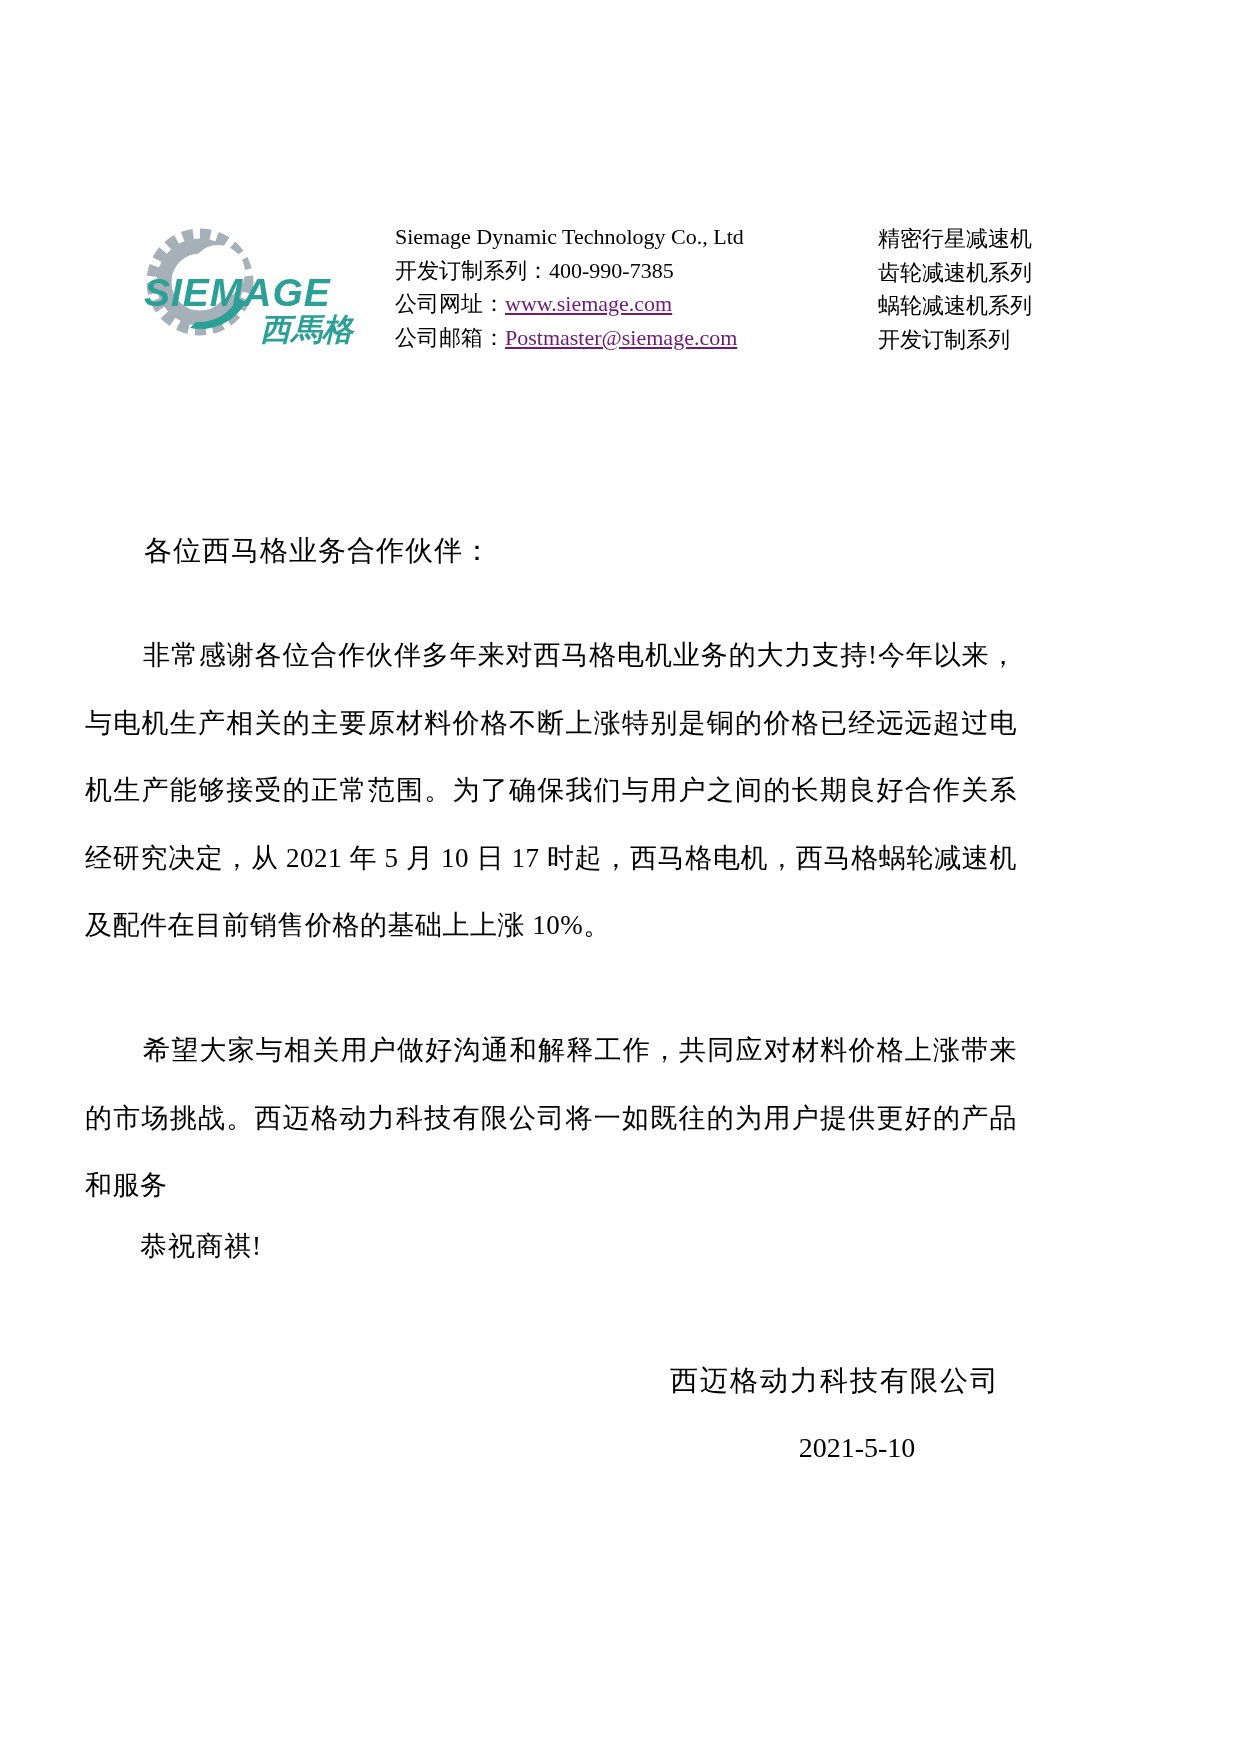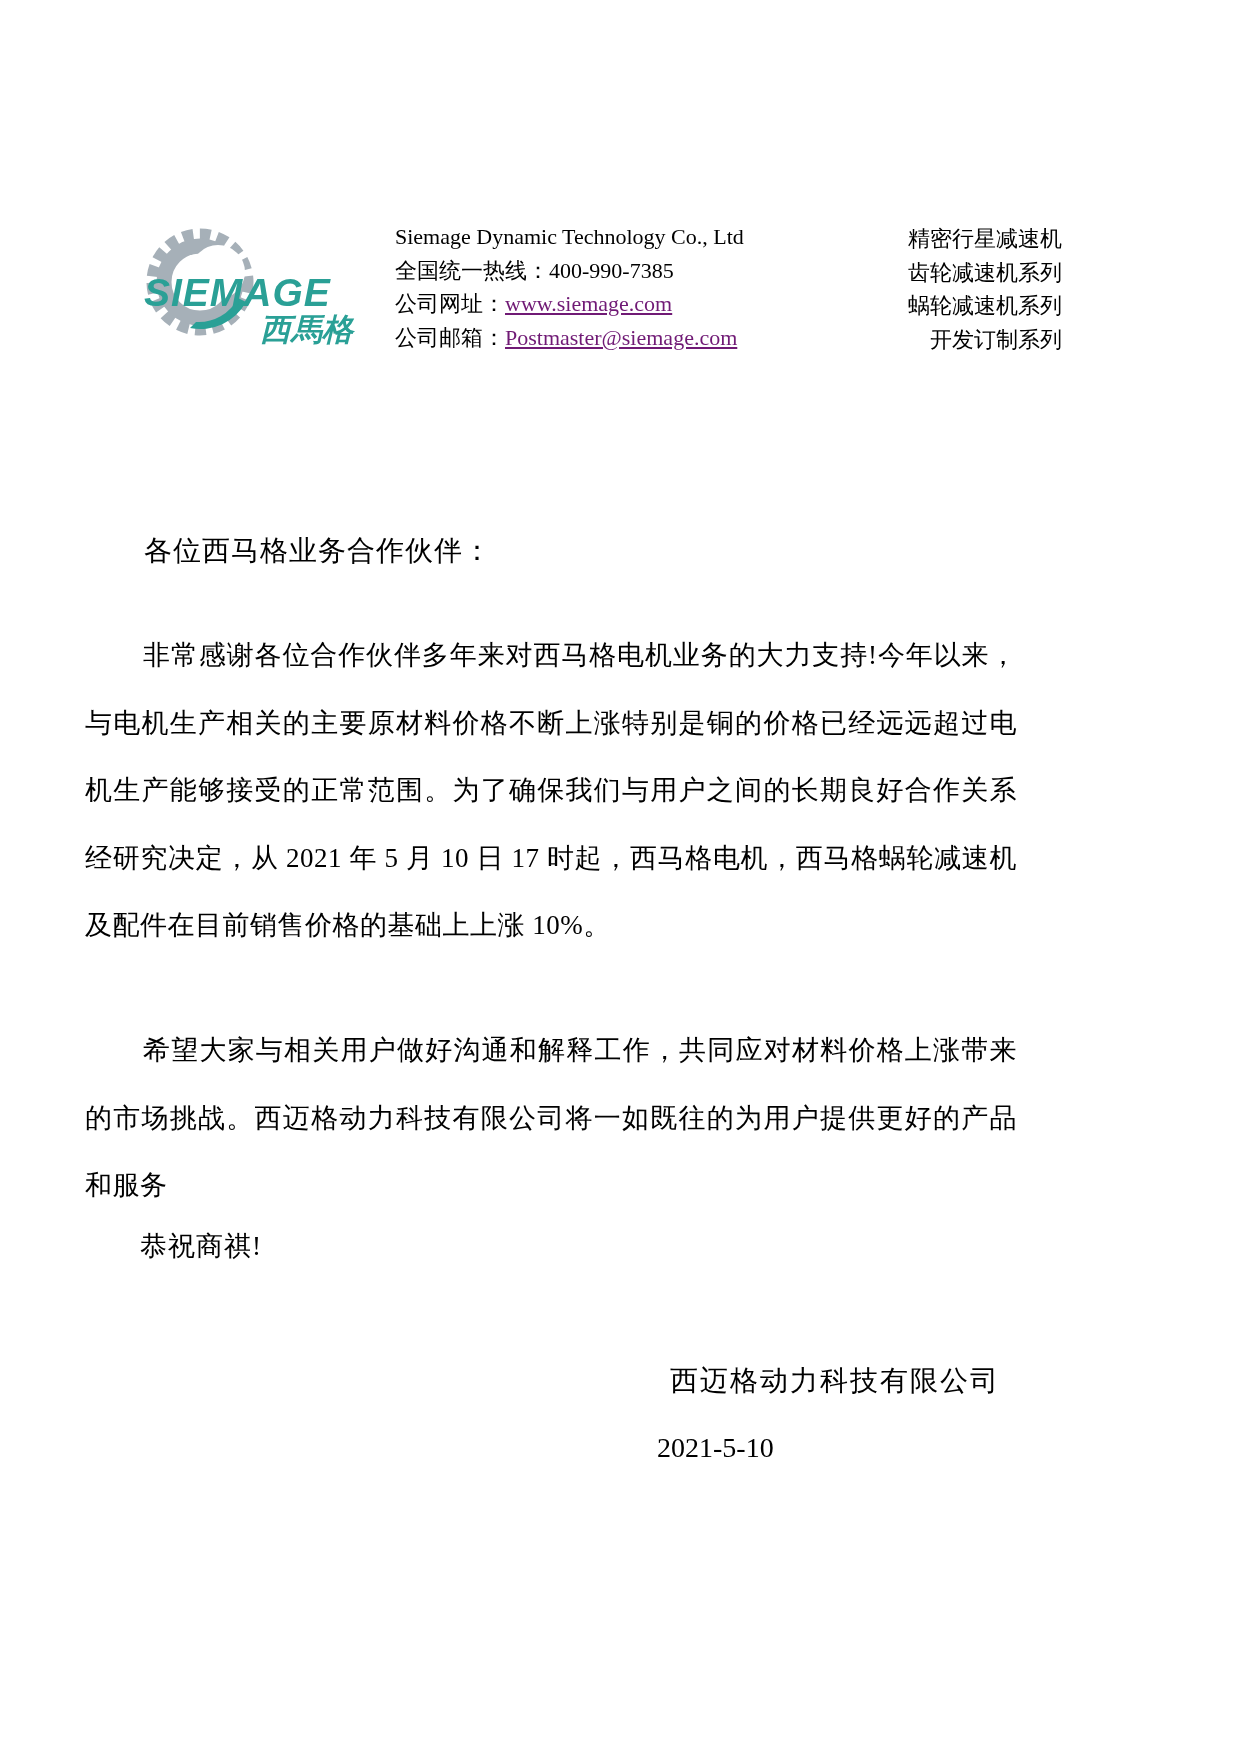--- a/index.html
+++ b/index.html
@@ -36,21 +36,21 @@
     text-decoration: underline;
     cursor: pointer;
   }
   .series-list {
     position: absolute;
     left: 878px;
     top: 222px;
     width: 184px;
     font-size: 22px;
     line-height: 33.5px;
-    text-align: right;
+    text-align: left;
     white-space: nowrap;
   }
 
   
   .salutation {
     position: absolute;
     left: 144px;
     top: 516px;
     font-size: 28px;
     letter-spacing: 1px;
@@ -83,21 +83,21 @@
     width: 400px;
     text-align: center;
     font-size: 28px;
     letter-spacing: 2px;
   }
   .sign-date {
     position: absolute;
     left: 657px;
     top: 1432px;
     width: 400px;
-    text-align: left;
+    text-align: center;
     font-size: 28px;
   }
 </style>
 </head>
 <body>
 
 <div class="page">
 
   <div class="logo-wrap">
     <svg width="222" height="126" viewBox="0 0 222 126">
@@ -111,21 +111,21 @@
       <path d="M 108 78 A 52 52 0 0 1 52 104 L 58 98 A 44 44 0 0 0 100 74 Z" fill="#2aa096"></path>
 
       <text x="6" y="82" font-family="Liberation Sans, sans-serif" font-size="39" font-weight="bold" font-style="italic" letter-spacing="1" fill="#2aa096">SIEMAGE</text>
 
       <text x="122" y="116" font-family="Liberation Serif, serif" font-size="31" font-weight="bold" font-style="italic" fill="#2aa096">西馬格</text>
     </svg>
   </div>
 
   <div class="company-info">
     <div>Siemage Dynamic Technology Co., Ltd</div>
-    <div><span>全国统一热线：</span><span>400-990-7385</span></div>
+    <div><span>开发订制系列：</span><span>400-990-7385</span></div>
     <div><span>公司网址：</span><a>www.siemage.com</a></div>
     <div><span>公司邮箱：</span><a>Postmaster@siemage.com</a></div>
   </div>
 
   <div class="series-list">
     <div>精密行星减速机</div>
     <div>齿轮减速机系列</div>
     <div>蜗轮减速机系列</div>
     <div>开发订制系列</div>
   </div>

